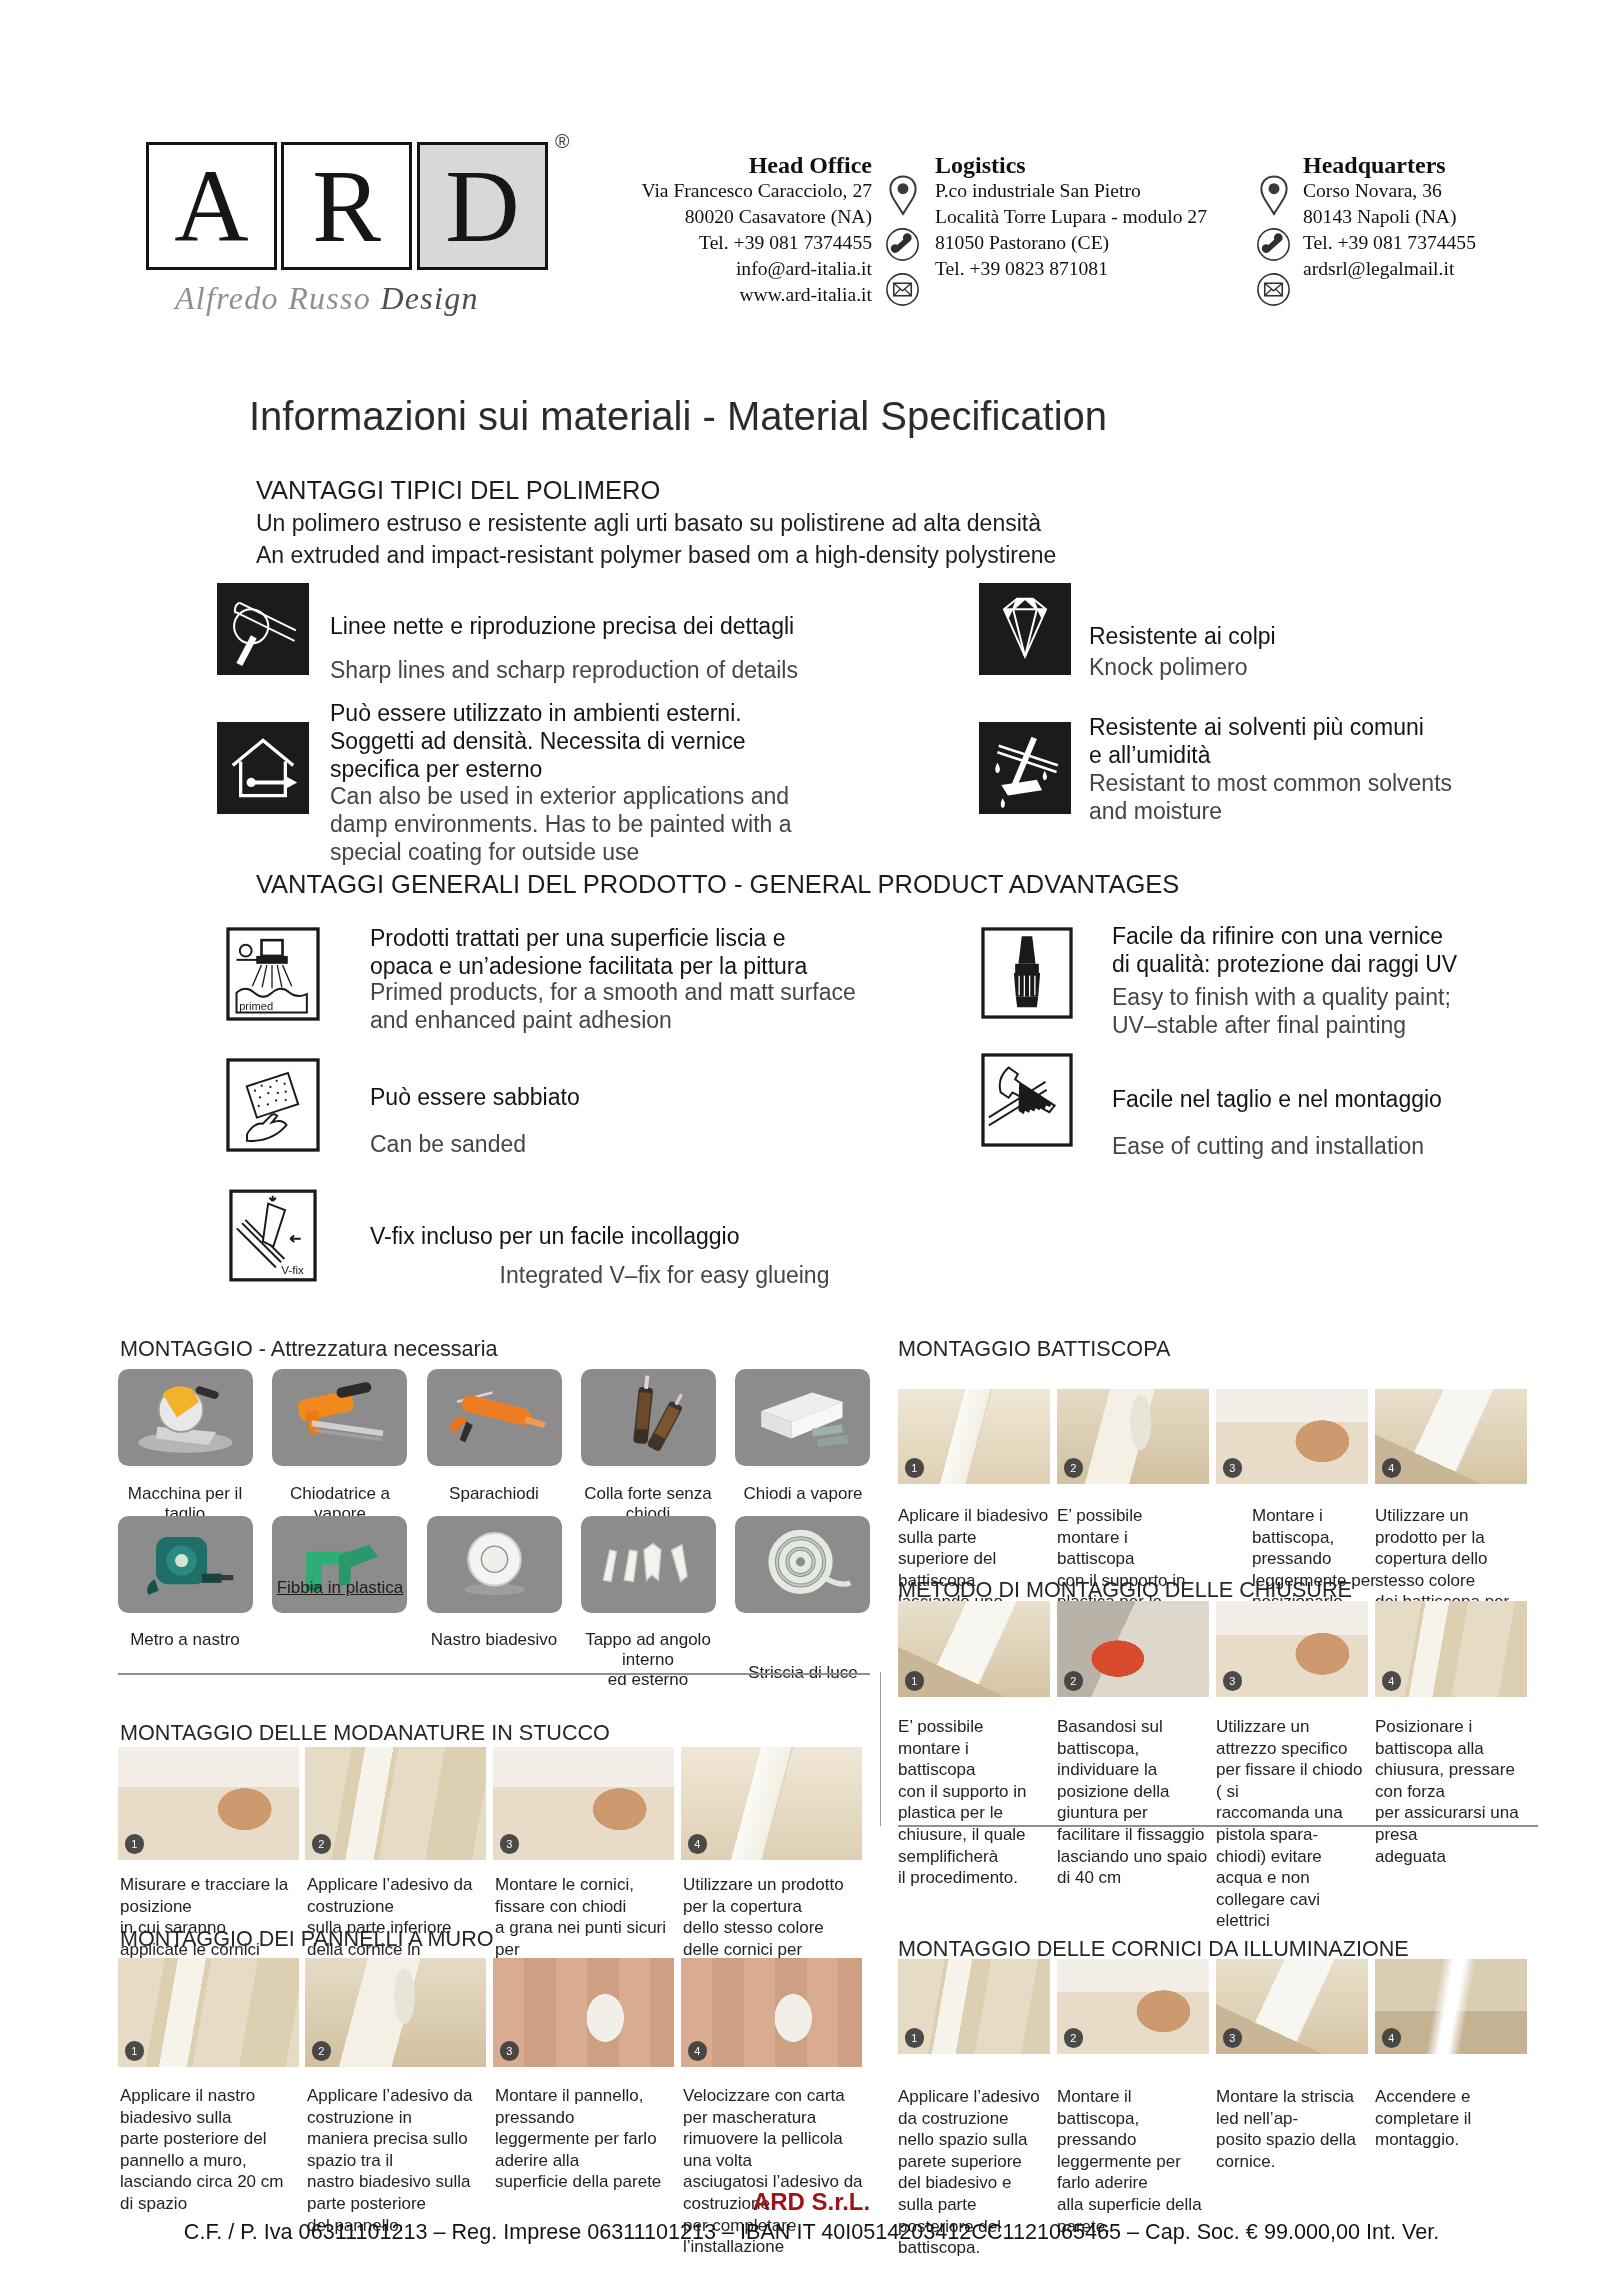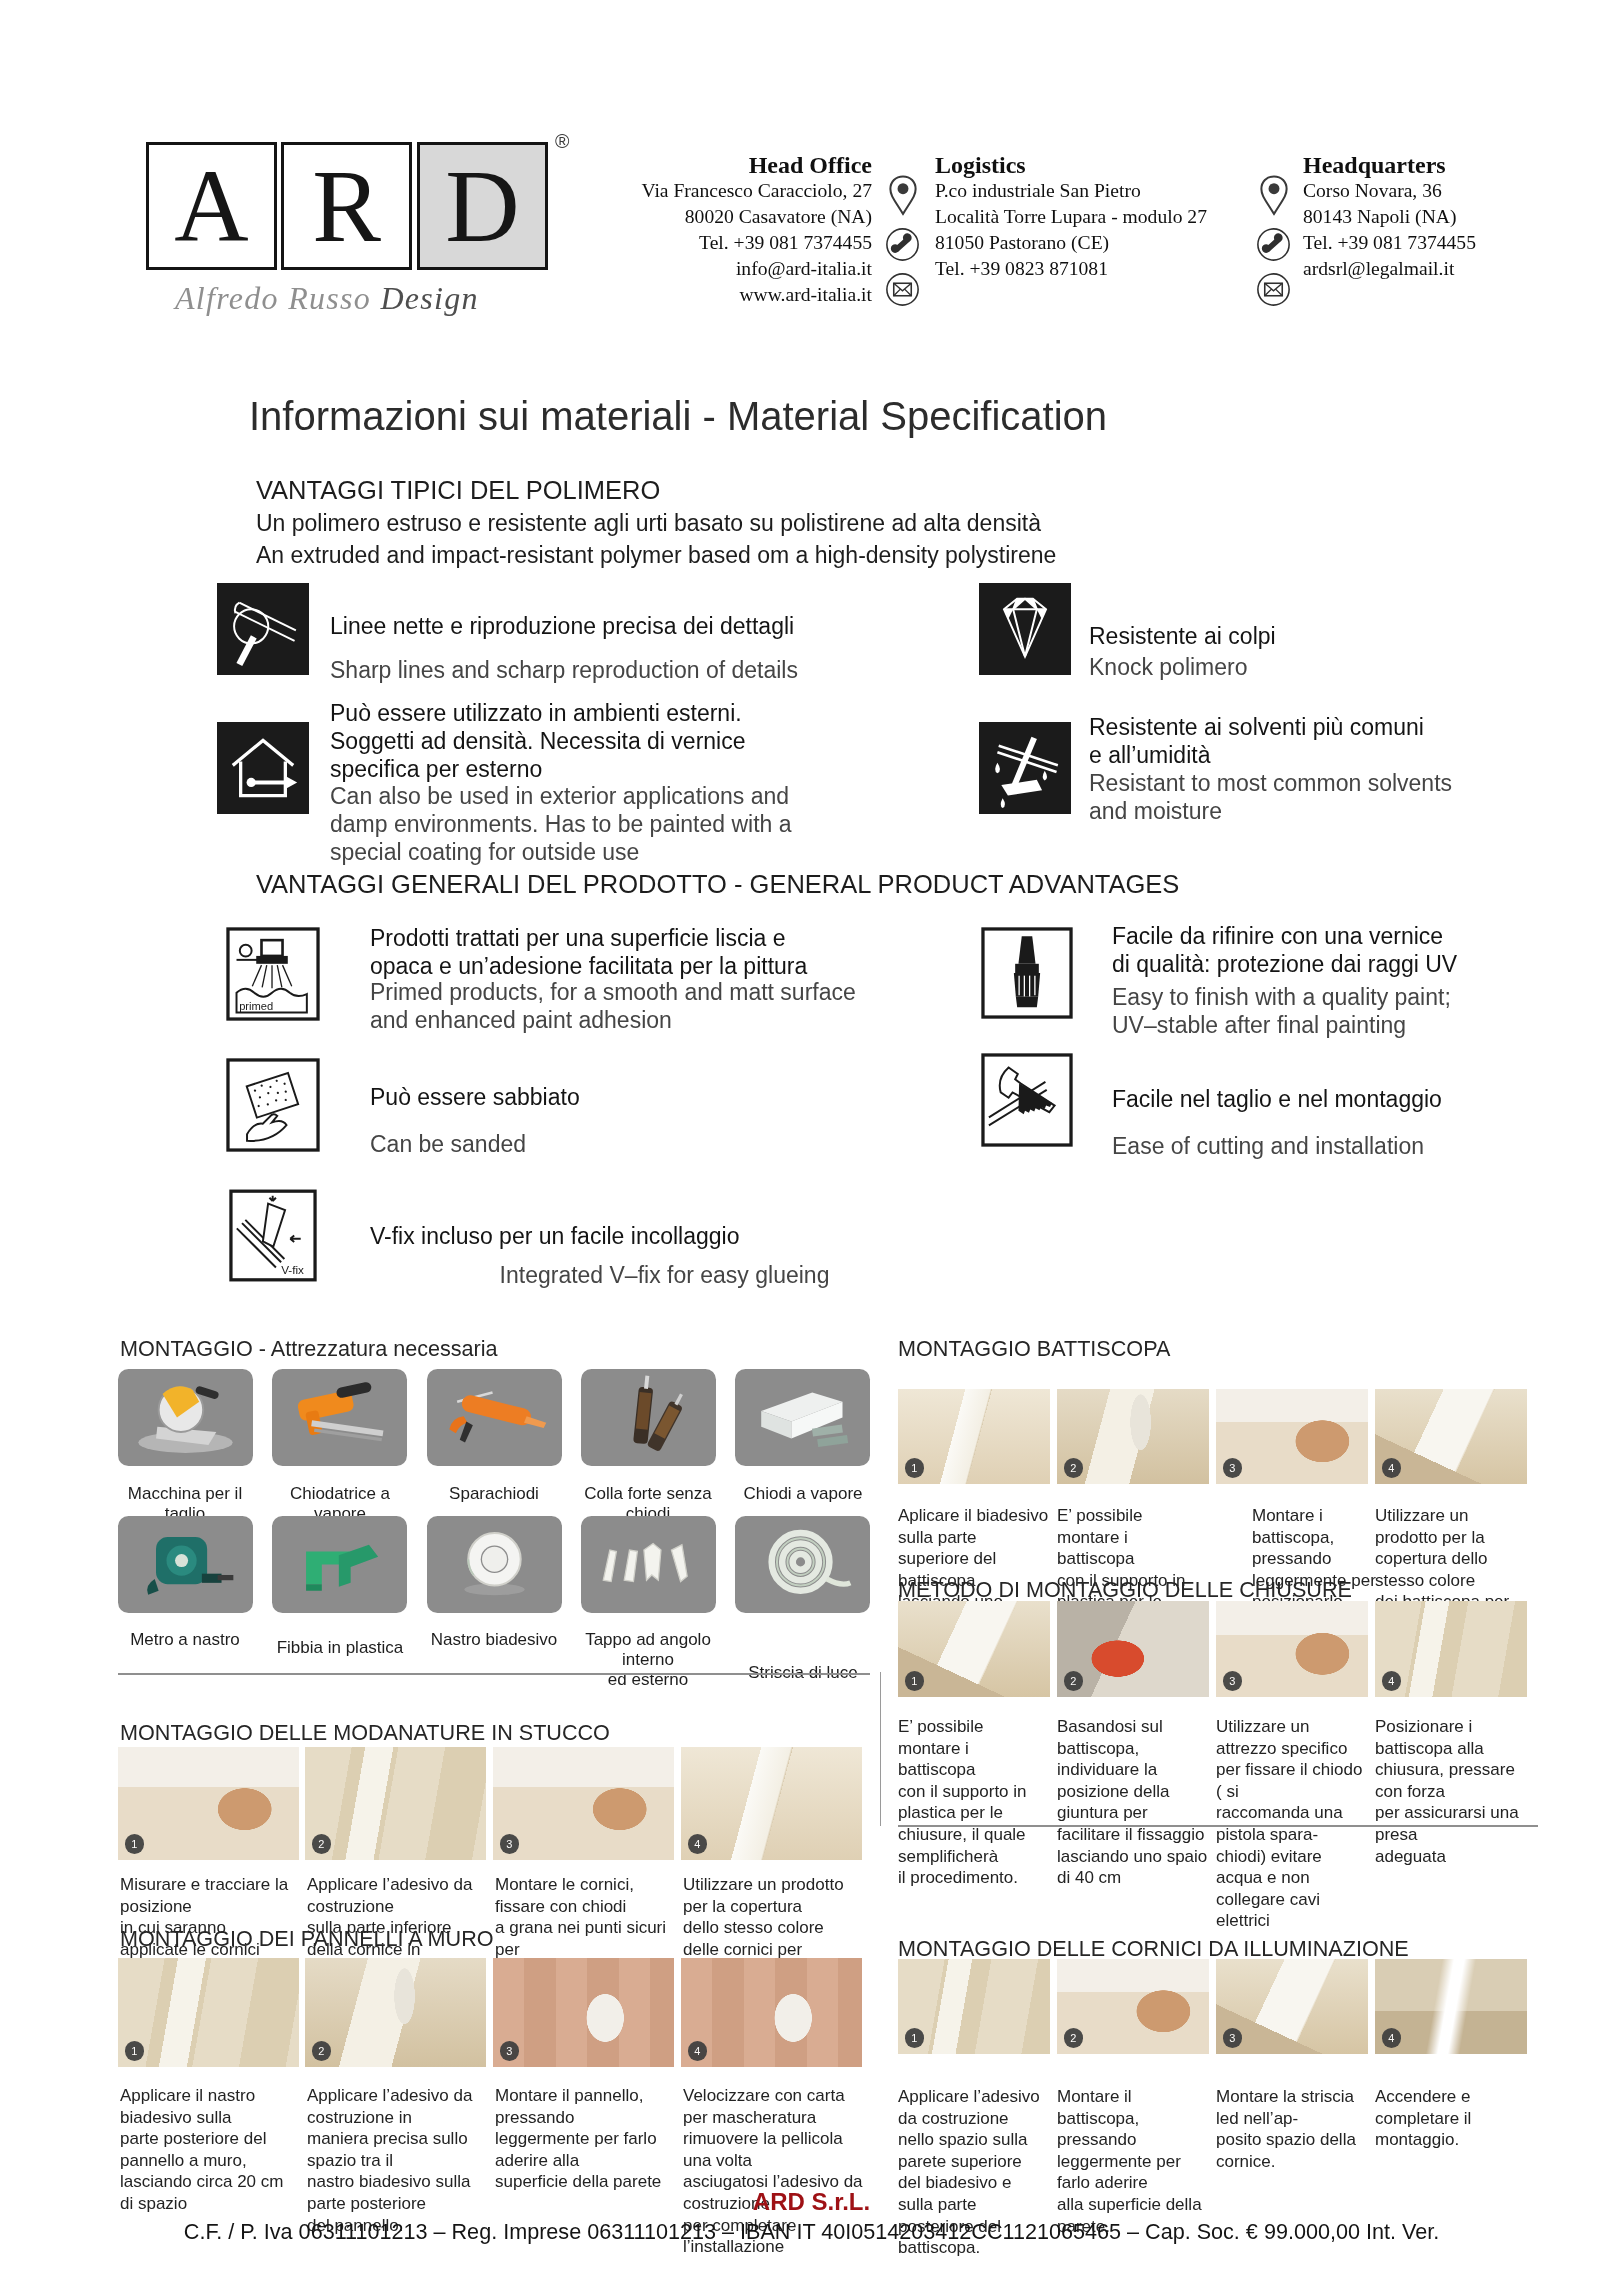--- a/index.html
+++ b/index.html
@@ -455,21 +455,21 @@
         </g>
         <g fill="none" stroke="#c2cfc0" stroke-width="3">
           <circle cx="100" cy="70" r="36"></circle>
           <circle cx="100" cy="70" r="20"></circle>
         </g>
         <path d="M140 96 q22 12 36 6" stroke="#dfe6da" stroke-width="8" fill="none"></path>
       </svg>
   </div>
 
   <div class="tcap" style="left:111px;top:1630px;">Metro a nastro</div>
-  <div class="tcap" style="left:266px;top:1638px;">Fibbia in plastica</div>
+  <div class="tcap" style="left:266px;top:1578px;text-decoration:underline;">Fibbia in plastica</div>
   <div class="tcap" style="left:420px;top:1630px;">Nastro biadesivo</div>
   <div class="tcap" style="left:574px;top:1630px;">Tappo ad angolo interno
 ed esterno</div>
   <div class="tcap" style="left:729px;top:1630px;margin-top:33px;">Striscia di luce</div>
 
   <div class="hr" style="left:118px;top:1673px;width:752px;"></div>
   <div class="vr" style="left:880px;top:1672px;height:154px;"></div>
   <div class="hr" style="left:898px;top:1825px;width:640px;"></div>
 
   <div class="abs mont-head" style="left:898px;top:1336px;">MONTAGGIO BATTISCOPA</div>

